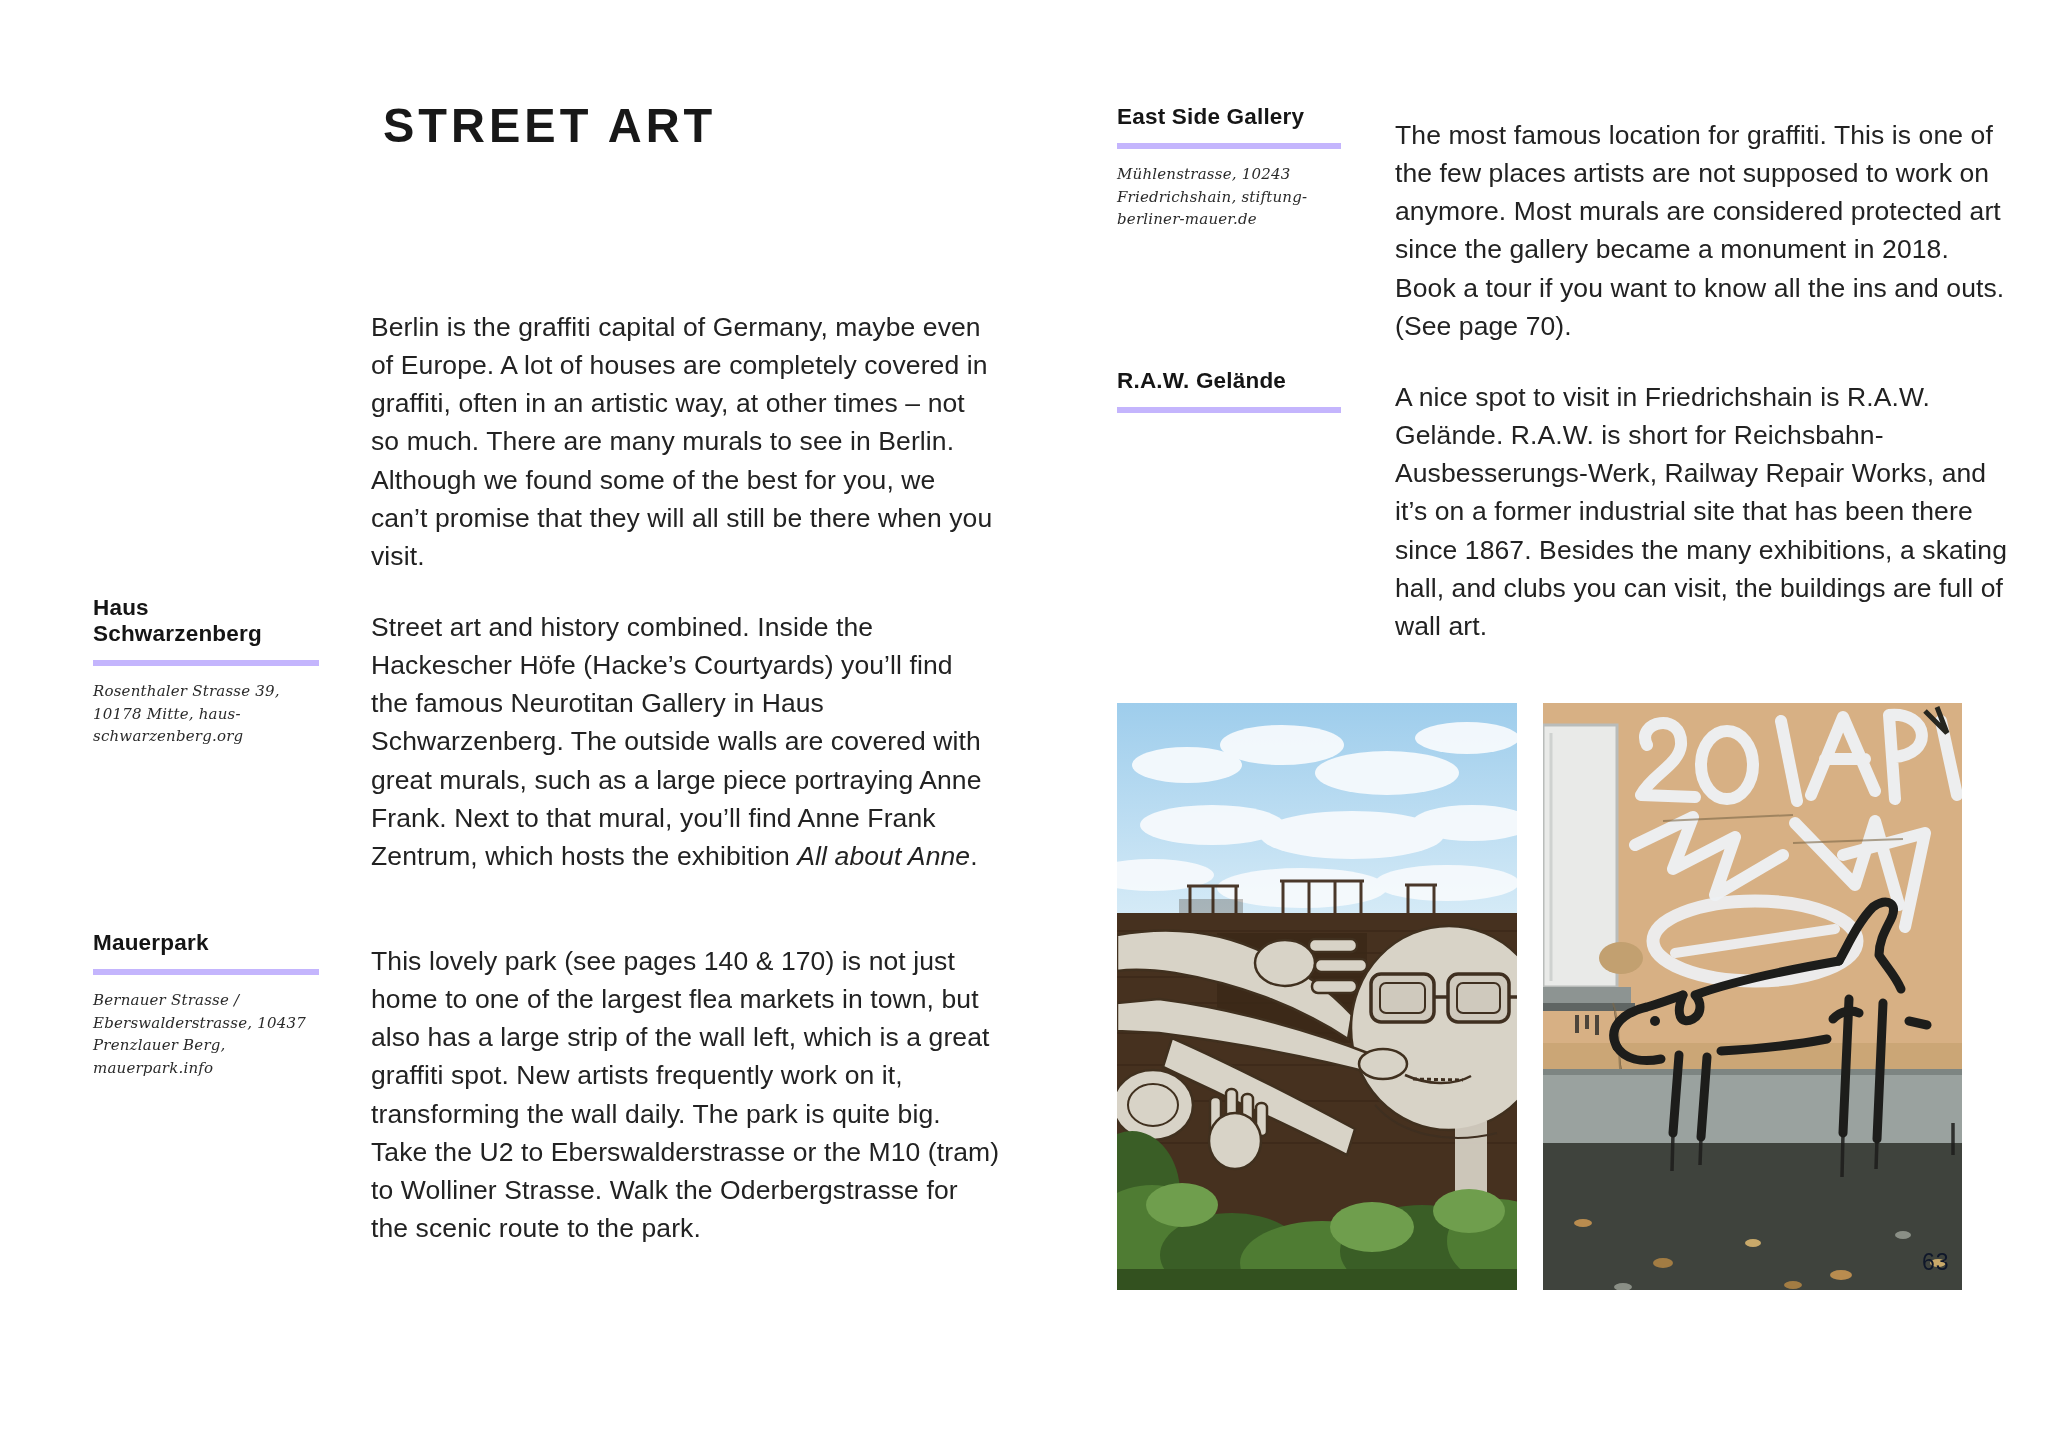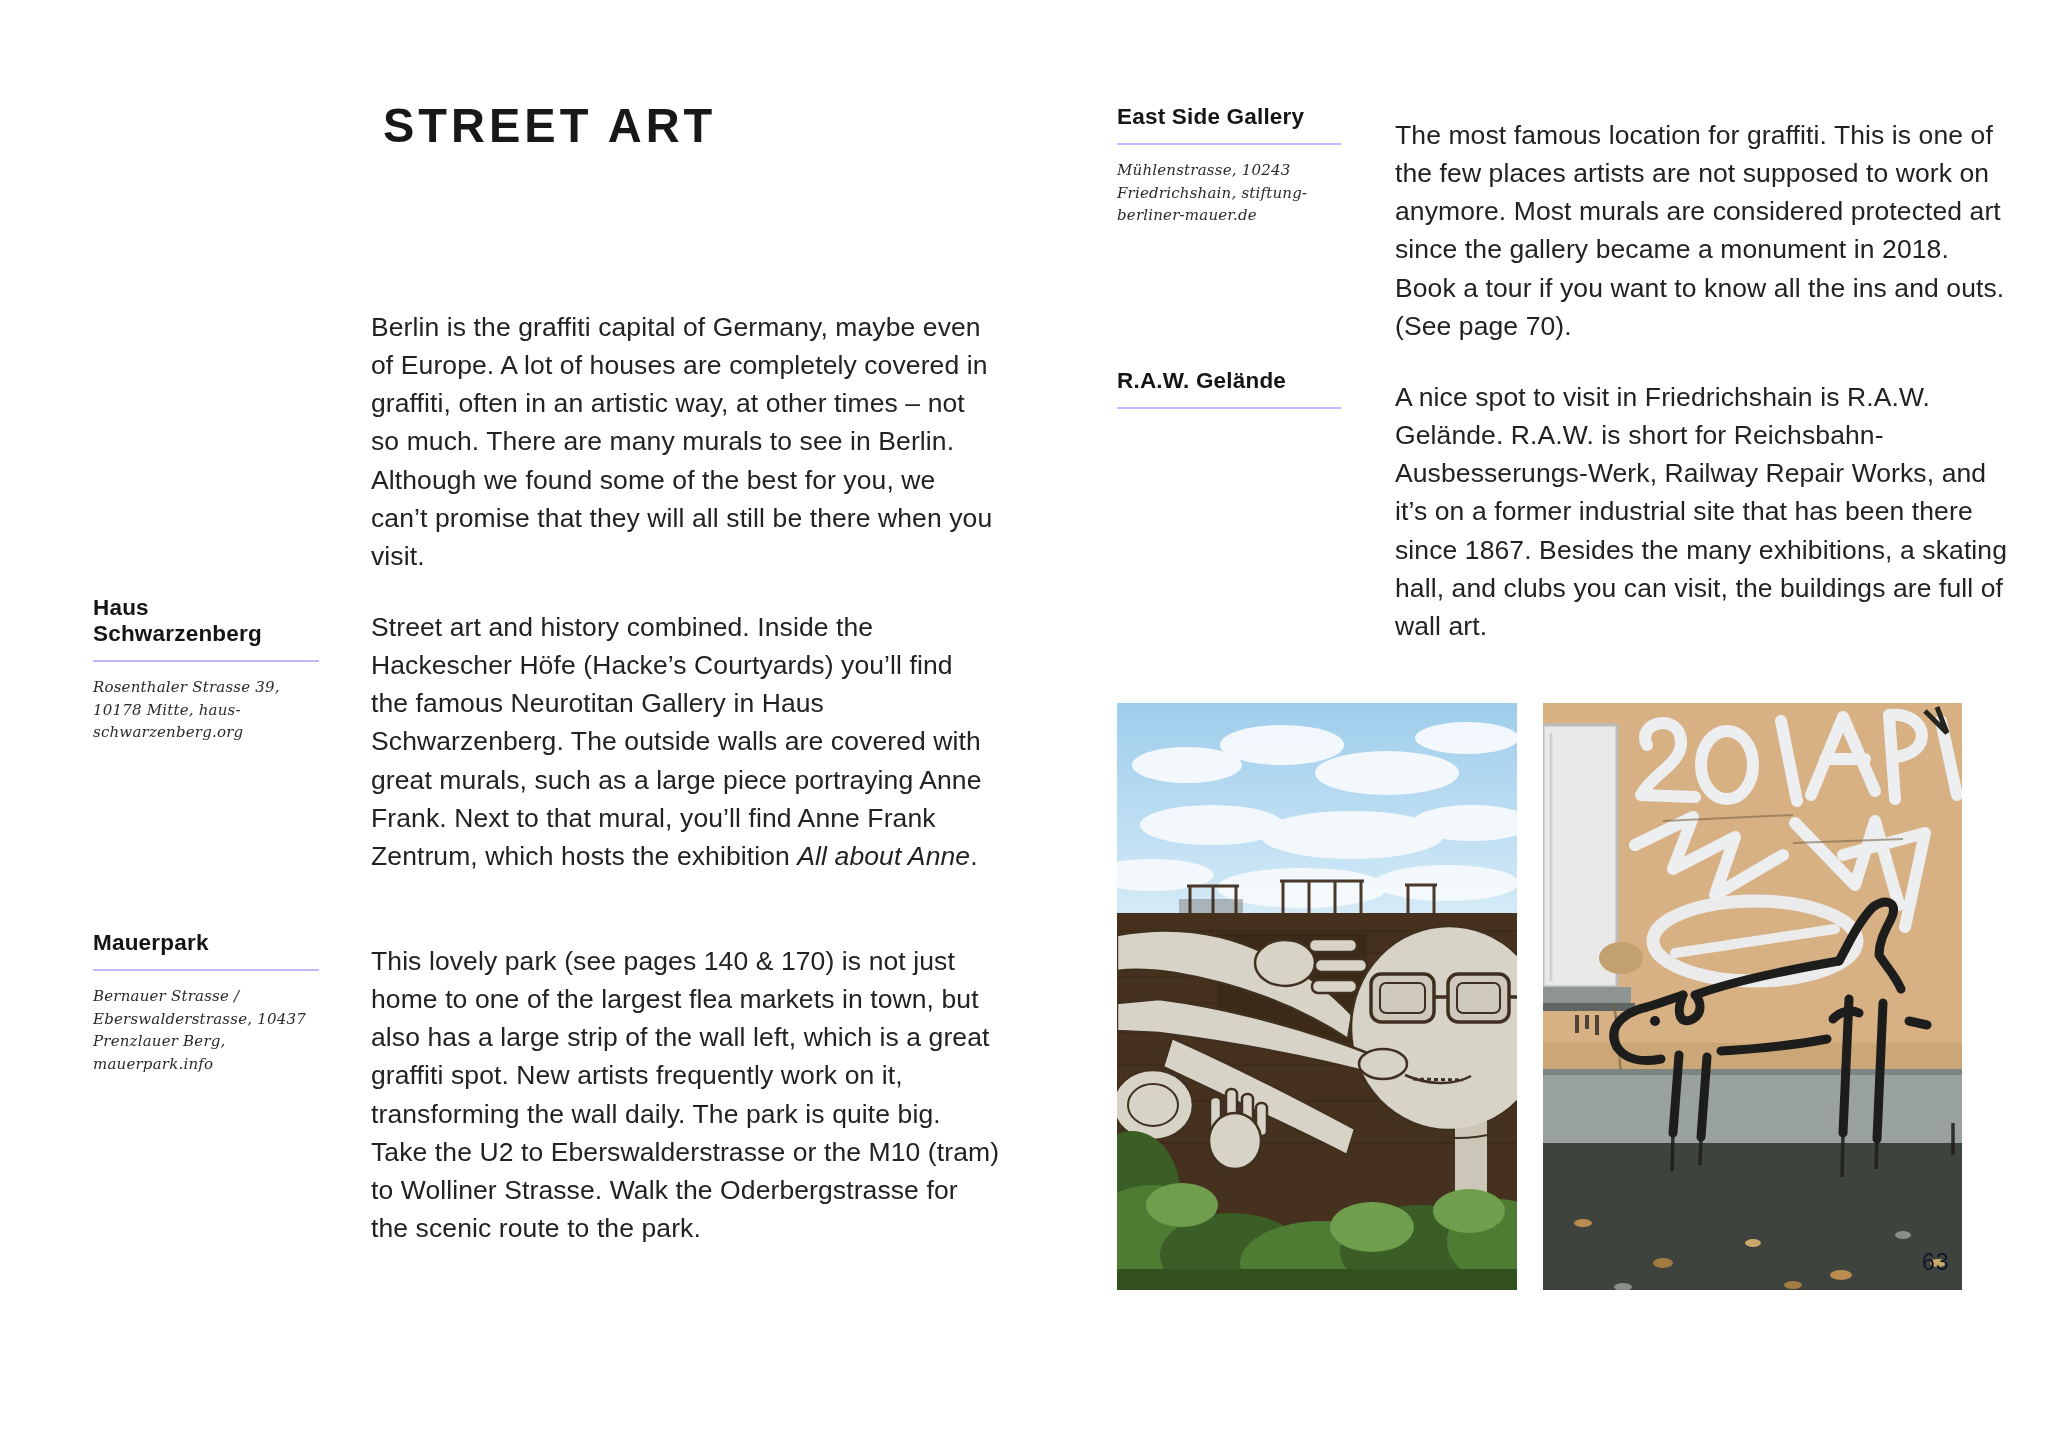--- a/index.html
+++ b/index.html
@@ -13,21 +13,21 @@
     transform:scaleY(1.04);transform-origin:left top;
   }
   .body{
     position:absolute;margin:16px;font-size:26.5px;line-height:1.44;
     letter-spacing:0.1px;color:#222222;
   }
   .body em{font-style:italic;}
   .entry-label{position:absolute;}
   .entry-label h3{
     margin:0 0 0 0;padding:0 0 13px 0;font-size:22.5px;font-weight:700;
-    letter-spacing:0.2px;color:#151515;border-bottom:2px solid #c4b5fd;
+    letter-spacing:0.2px;color:#151515;border-bottom:6px solid #c4b5fd;
   }
   .entry-label .address{
     margin:14px 0 0 0;font-family:"DejaVu Serif",serif;font-style:italic;
     font-size:15px;line-height:1.5;color:#2a2a2a;letter-spacing:0.2px;
   }
   .photo{position:absolute;margin:0;padding:0;line-height:0;}
   .photo svg{display:block;}
   .footer-item{position:absolute;color:#0f172a;}
   .page-num{font-size:23px;letter-spacing:1px;}
   .running-head{

